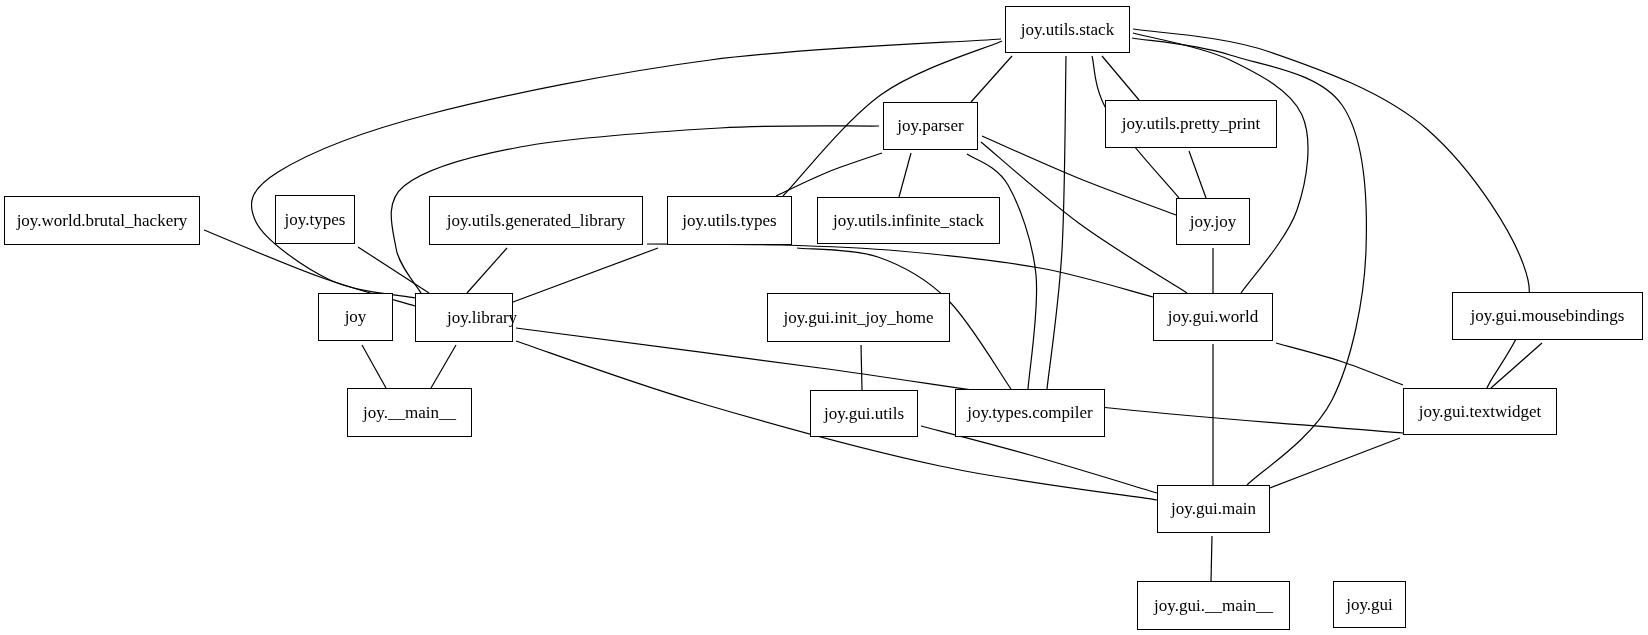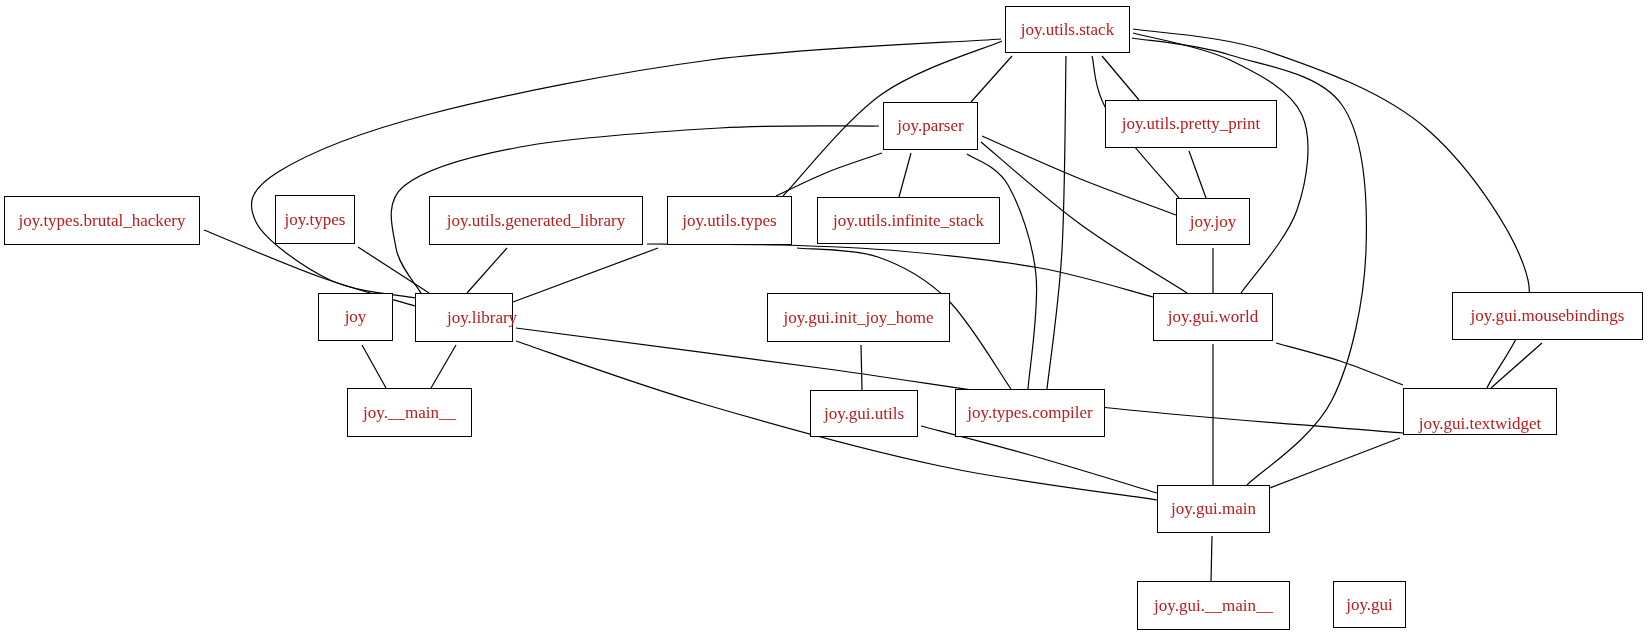--- a/index.html
+++ b/index.html
@@ -3,21 +3,21 @@
 <meta charset="utf-8">
 <title>Dependency graph</title>
 <style>
   html,body{margin:0;padding:0;background:#ffffff;}
   #canvas{position:relative;width:1648px;height:635px;background:#ffffff;overflow:hidden;
           font-family:"Liberation Serif","DejaVu Serif",serif;}
   #edges{position:absolute;left:0;top:0;width:1648px;height:635px;}
   #edges path{fill:none;}
   .node{position:absolute;box-sizing:border-box;background:#ffffff;border:1px solid #000000;
         display:flex;align-items:center;justify-content:center;
-        font-size:17px;color:#b91c1c;white-space:nowrap;}
+        font-size:17px;color:#000000;white-space:nowrap;}
 </style>
 </head>
 <body>
 
 <div id="canvas" style="background: rgb(255, 255, 255);">
   <svg id="edges" width="1648" height="635" viewBox="0 0 1648 635" xmlns="http://www.w3.org/2000/svg">
     <defs>
       <marker id="arrow" viewBox="0 0 10 10" refX="9" refY="5" markerWidth="10" markerHeight="8" orient="auto-start-reverse">
         <path d="M0,0 L10,5 L0,10 z" fill="#000000"></path>
       </marker>
@@ -60,21 +60,21 @@
 <div class="node" style="left: 1005px; top: 6px; width: 125px; height: 47px; background: rgb(255, 255, 255); border-color: rgb(0, 0, 0);">
       <span>joy.utils.stack</span>
     </div>
     <div class="node" style="left: 883px; top: 102px; width: 95px; height: 48px; background: rgb(255, 255, 255); border-color: rgb(0, 0, 0);">
       <span>joy.parser</span>
     </div>
     <div class="node" style="left: 1105px; top: 100px; width: 172px; height: 48px; background: rgb(255, 255, 255); border-color: rgb(0, 0, 0);">
       <span>joy.utils.pretty_print</span>
     </div>
     <div class="node" style="left: 4px; top: 196px; width: 196px; height: 49px; background: rgb(255, 255, 255); border-color: rgb(0, 0, 0);">
-      <span>joy.types.brutal_hackery</span>
+      <span>joy.world.brutal_hackery</span>
     </div>
     <div class="node" style="left: 275px; top: 195px; width: 80px; height: 49px; background: rgb(255, 255, 255); border-color: rgb(0, 0, 0);">
       <span>joy.types</span>
     </div>
     <div class="node" style="left: 429px; top: 196px; width: 214px; height: 49px; background: rgb(255, 255, 255); border-color: rgb(0, 0, 0);">
       <span>joy.utils.generated_library</span>
     </div>
     <div class="node" style="left: 667px; top: 196px; width: 125px; height: 49px; background: rgb(255, 255, 255); border-color: rgb(0, 0, 0);">
       <span>joy.utils.types</span>
     </div>
@@ -101,21 +101,21 @@
     </div>
     <div class="node" style="left: 347px; top: 388px; width: 125px; height: 49px; background: rgb(255, 255, 255); border-color: rgb(0, 0, 0);">
       <span>joy.__main__</span>
     </div>
     <div class="node" style="left: 810px; top: 390px; width: 108px; height: 47px; background: rgb(255, 255, 255); border-color: rgb(0, 0, 0);">
       <span>joy.gui.utils</span>
     </div>
     <div class="node" style="left: 955px; top: 389px; width: 150px; height: 48px; background: rgb(255, 255, 255); border-color: rgb(0, 0, 0);">
       <span>joy.types.compiler</span>
     </div>
-    <div class="node" style="left: 1403px; top: 388px; width: 154px; height: 47px; background: rgb(255, 255, 255); border-color: rgb(0, 0, 0); align-items: flex-end;">
+    <div class="node" style="left: 1403px; top: 388px; width: 154px; height: 47px; background: rgb(255, 255, 255); border-color: rgb(0, 0, 0);">
       <span>joy.gui.textwidget</span>
     </div>
     <div class="node" style="left: 1157px; top: 485px; width: 113px; height: 48px; background: rgb(255, 255, 255); border-color: rgb(0, 0, 0);">
       <span>joy.gui.main</span>
     </div>
     <div class="node" style="left: 1137px; top: 581px; width: 153px; height: 49px; background: rgb(255, 255, 255); border-color: rgb(0, 0, 0);">
       <span>joy.gui.__main__</span>
     </div>
     <div class="node" style="left: 1313px; top: 581px; width: 73px; height: 47px; background: rgb(255, 255, 255); border-color: rgb(0, 0, 0); margin-left: 20px;">
       <span>joy.gui</span>

